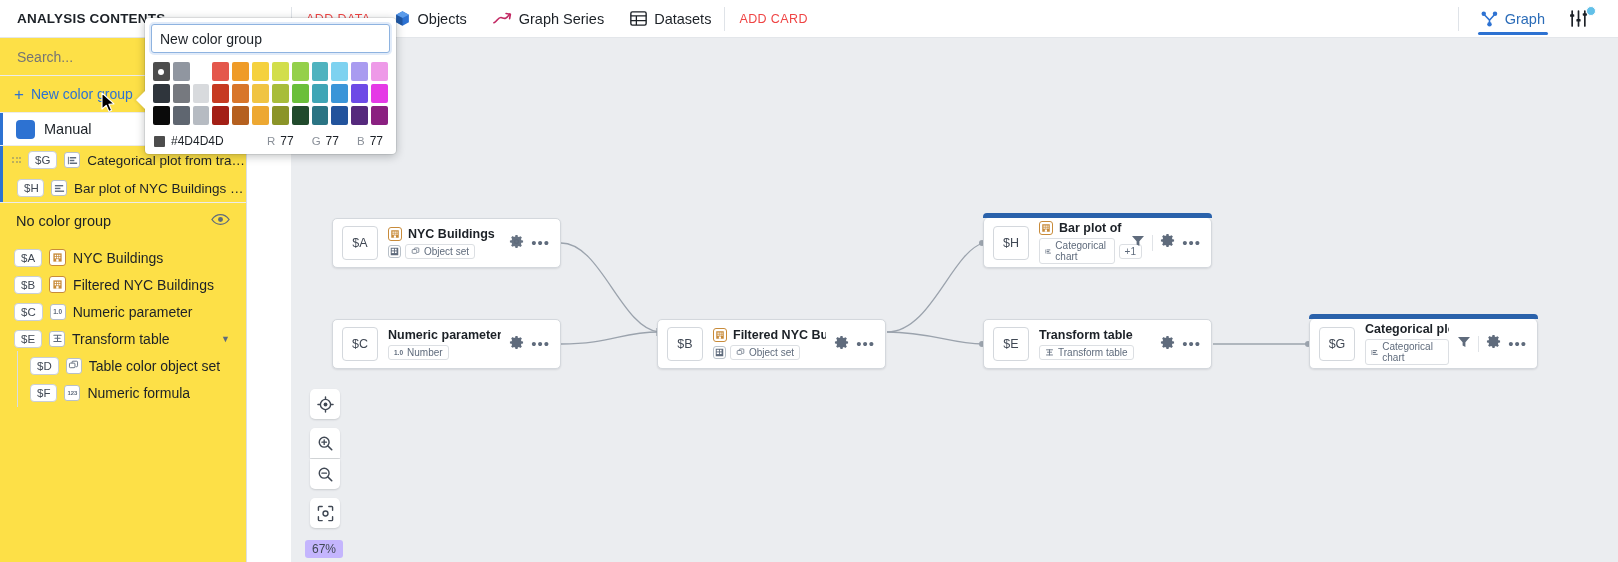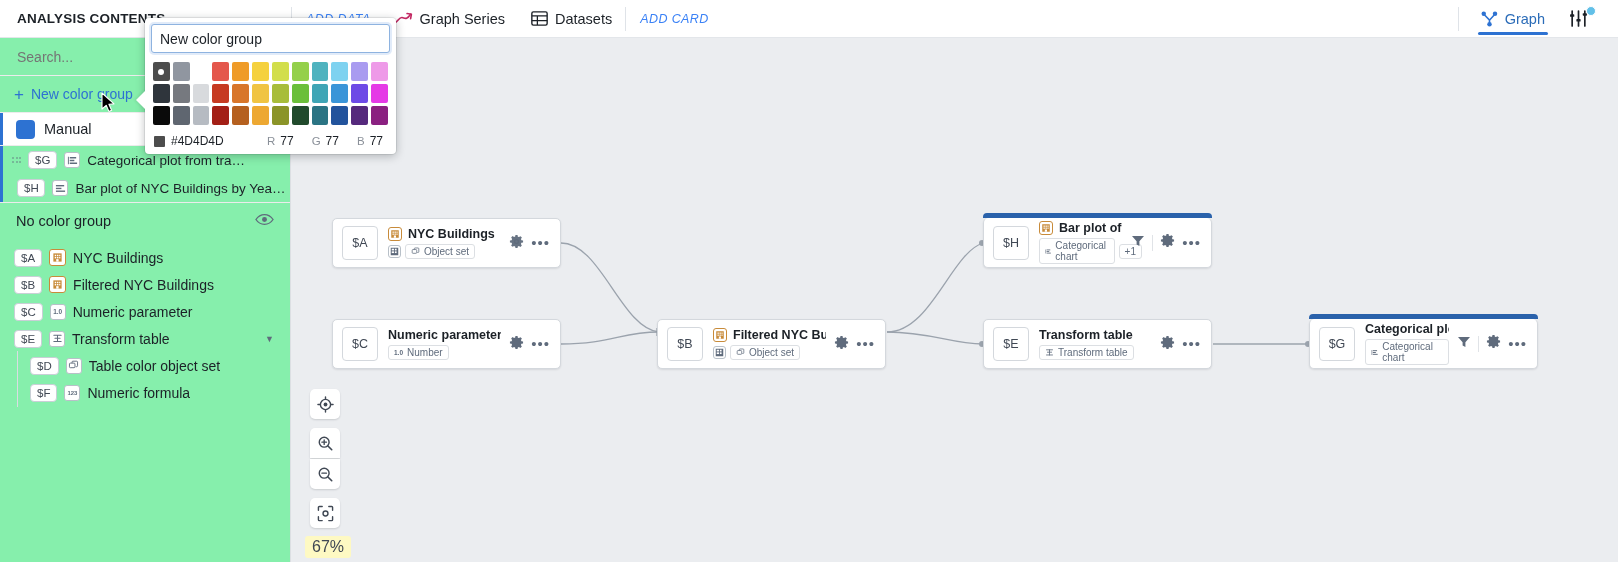--- a/index.html
+++ b/index.html
@@ -24,40 +24,40 @@
   .panel-title {
     font-size: 13.5px; font-weight: 700; color: #1c2127; letter-spacing: .2px;
   }
   .topbar-divider { width:1px; height:24px; background:#dfe3e8; margin:0 0px; }
   .tb-group { display:flex; align-items:center; height:38px; }
   .tb-item {
     display:flex; align-items:center; gap:7px; padding: 0 13px; height:38px;
     font-size: 14.5px; color:#1c2127; cursor:pointer; white-space:nowrap;
   }
   .tb-label-muted {
-    font-size: 12.5px; color:#3b82f6; letter-spacing:.4px; padding: 0 10px 0 14px;
-    cursor:pointer; white-space:nowrap;font-style:italic;
+    font-size: 12.5px; color:#ef4444; letter-spacing:.4px; padding: 0 10px 0 14px;
+    cursor:pointer; white-space:nowrap;
   }
   .tb-right { margin-left:auto; display:flex; align-items:center; height:38px; padding-right:14px; }
   .tb-right .tb-item { padding: 0 12px; }
   .tb-item.active { color:#2b6cb8; position:relative; }
   .tb-item.active::after {
     content:''; position:absolute; left:9px; right:9px; bottom:3px; height:3px;
     background:#2d72d2; border-radius:2px;
   }
   .icon { display:inline-flex; align-items:center; justify-content:center; flex:0 0 auto; }
   .badge-dot {
     position:absolute; width:10px; height:10px; border-radius:50%;
     background:#62c0e8; right:8px; top:6px; border:1px solid #fff;
   }
 
   
   .sidebar {
-    position:absolute; left:0; top:38px; width:291px; height:524px;
-    background:#86efac; border-right:1px solid #dcdfe3;
+    position:absolute; left:0; top:38px; width:247px; height:524px;
+    background:#fde047; border-right:1px solid #dcdfe3;
   }
   .search-row {
     height:38px; display:flex; align-items:center; padding: 0 17px;
     border-bottom:1px solid #ececec;
   }
   .search-input {
     border:none; outline:none; font-size:14px; color:#5f6b7c; width:100%;
     background:transparent; font-family:"Liberation Sans", sans-serif;
   }
   .newgroup-row {
@@ -159,22 +159,22 @@
   .dots { font-size:15px; letter-spacing:1px; color:#5f6b7c; line-height:10px; }
 
   
   .zoomctl { position:absolute; left:19px; bottom:34px; display:flex; flex-direction:column; gap:9px; }
   .zbtn {
     width:30px; height:30px; background:#fff; border-radius:5px;
     box-shadow:0 1px 2px rgba(16,22,26,.15); display:flex; align-items:center;
     justify-content:center; cursor:pointer;
   }
   .zoomlevel {
-    position:absolute; left:14px; bottom:4px; background:#fef9c3; border-radius:3px;
-    padding:2px 7px; font-size:16px; color:#404854;margin-top:29px;
+    position:absolute; left:14px; bottom:4px; background:#c4b5fd; border-radius:3px;
+    padding:2px 7px; font-size:12px; color:#404854;margin-top:29px;
   }
 
   
   .popover {
     position:absolute; left:145px; top:18px; width:251px;
     background:#fff; border-radius:4px;
     box-shadow: 0 2px 10px rgba(16,22,26,.28), 0 0 0 1px rgba(16,22,26,.08);
     padding:6px; z-index:40;
   }
   .popover::after {
@@ -219,20 +219,30 @@
 
   <div class="topbar">
     <div class="topbar-left-pane">
       <span class="panel-title">ANALYSIS CONTENTS</span>
     </div>
     <div class="topbar-divider"></div>
 
     <div class="tb-group">
       <span class="tb-label-muted">ADD DATA</span>
 
+      <div class="tb-item">
+        <span class="icon">
+          <svg width="17" height="17" viewBox="0 0 16 16">
+              <path d="M8 1.2 14 4.4v7.2L8 14.8 2 11.6V4.4Z" fill="#2d72d2"></path>
+              <path d="M8 1.2 14 4.4 8 7.6 2 4.4Z" fill="#5a9bea"></path>
+              <path d="M8 7.6v7.2L2 11.6V4.4Z" fill="#1b4f94" opacity=".75"></path>
+            </svg>
+        </span>
+        <span>Objects</span>
+      </div>
 
       <div class="tb-item">
         <span class="icon">
           <svg width="19" height="15" viewBox="0 0 20 14">
               <path d="M1 11.5c3-1 4.5-6 7.5-5.5S13 9 17.5 2.5" stroke="#c22762" stroke-width="1.7" fill="none" stroke-linecap="round"></path>
               <path d="M13.4 2.2h4.6v4.6" stroke="#c22762" stroke-width="1.7" fill="none" stroke-linecap="round" stroke-linejoin="round" transform="rotate(10 16 4)"></path>
             </svg>
         </span>
         <span>Graph Series</span>
       </div>

